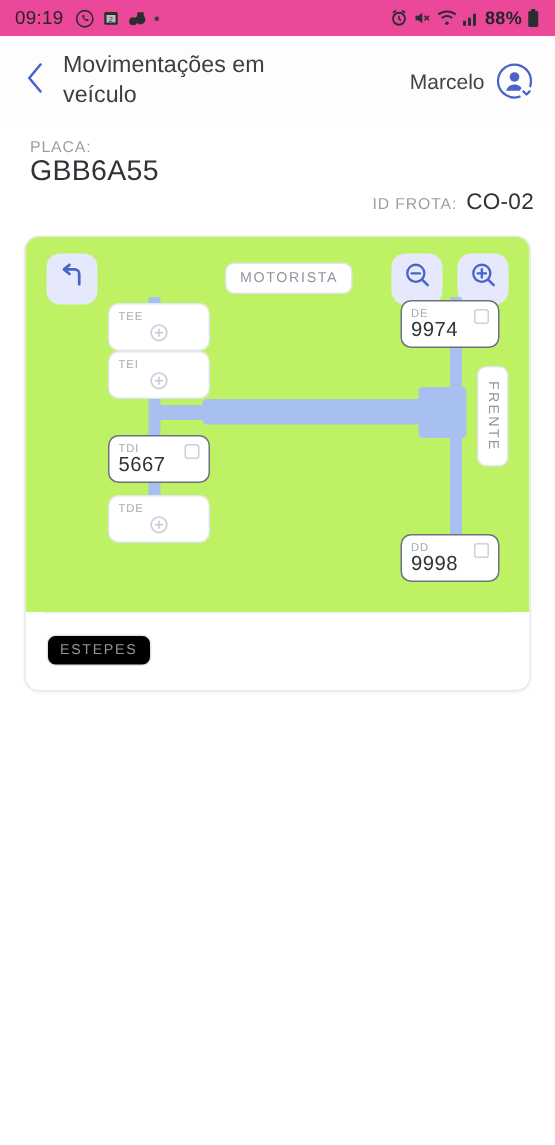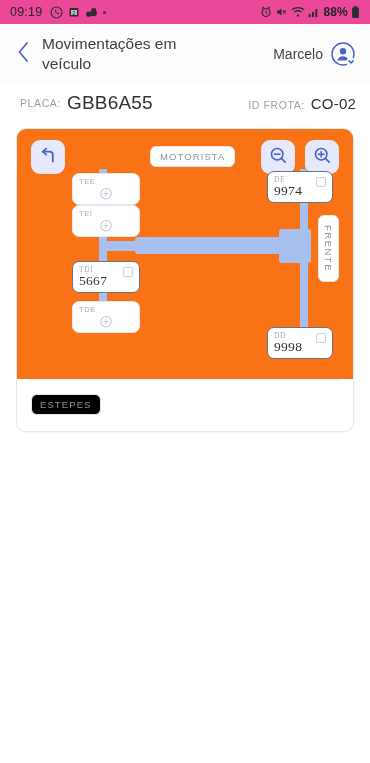--- a/index.html
+++ b/index.html
@@ -49,23 +49,24 @@
   }
   .user-area {
     margin-left: auto;
     display: flex; align-items: center; gap: 7px;
   }
   .user-name { font-size: 14px; color: #41444a; }
   .avatar { width: 26px; height: 26px; position: relative; }
 
   
   .meta-row {
-    display: flex; align-items: center;
+    display: flex; align-items: flex-start;
     padding: 8px 14px 10px 20px;
     background: #ffffff;
+    flex-direction: column;
   }
   .meta-lbl {
     font-size: 10.5px; color: #9aa0a6; letter-spacing: .6px;
     text-transform: uppercase; margin-right: 6px;
   }
   .meta-val-big { font-size: 19px; color: #2f3337; letter-spacing: .2px; }
   .meta-val { font-size: 15px; color: #2f3337; letter-spacing: .2px; }
   .meta-right { margin-left: auto; display: flex; align-items: baseline; }
 
   
@@ -74,21 +75,21 @@
     background: #ffffff;
     border: 1px solid #e6e9ef;
     border-radius: 10px;
     box-shadow: 0 1px 2px rgba(30,40,70,.05);
     overflow: hidden;
   }
 
   .diagram {
     position: relative;
     height: 250px;
-    background: #f97316;
+    background: #bef264;
   }
 
   
   .tool-btn {
     position: absolute;
     width: 34px; height: 34px;
     border-radius: 9px;
     background: #e5e9fb;
     display: flex; align-items: center; justify-content: center;
     cursor: pointer;
@@ -140,21 +141,21 @@
 
   
   .tire {
     position: absolute;
     width: 68px; height: 32px;
     border: 1px solid #e3e6ec;
     border-radius: 7px;
     background: #ffffff;
     cursor: pointer;
   }
-  .tire.filled { border: 1.4px solid #6b7280; font-family: Liberation Serif, serif; }
+  .tire.filled { border: 1.4px solid #6b7280; }
   .tire .t-code {
     position: absolute; left: 6px; top: 3px;
     font-size: 7.5px; color: #a3a9b3; letter-spacing: .6px;
   }
   .tire .t-val {
     position: absolute; left: 6px; top: 11px;
     font-size: 13.5px; color: #2f3337; letter-spacing: .3px;
   }
   .tire .t-check {
     position: absolute; right: 6px; top: 5px;

